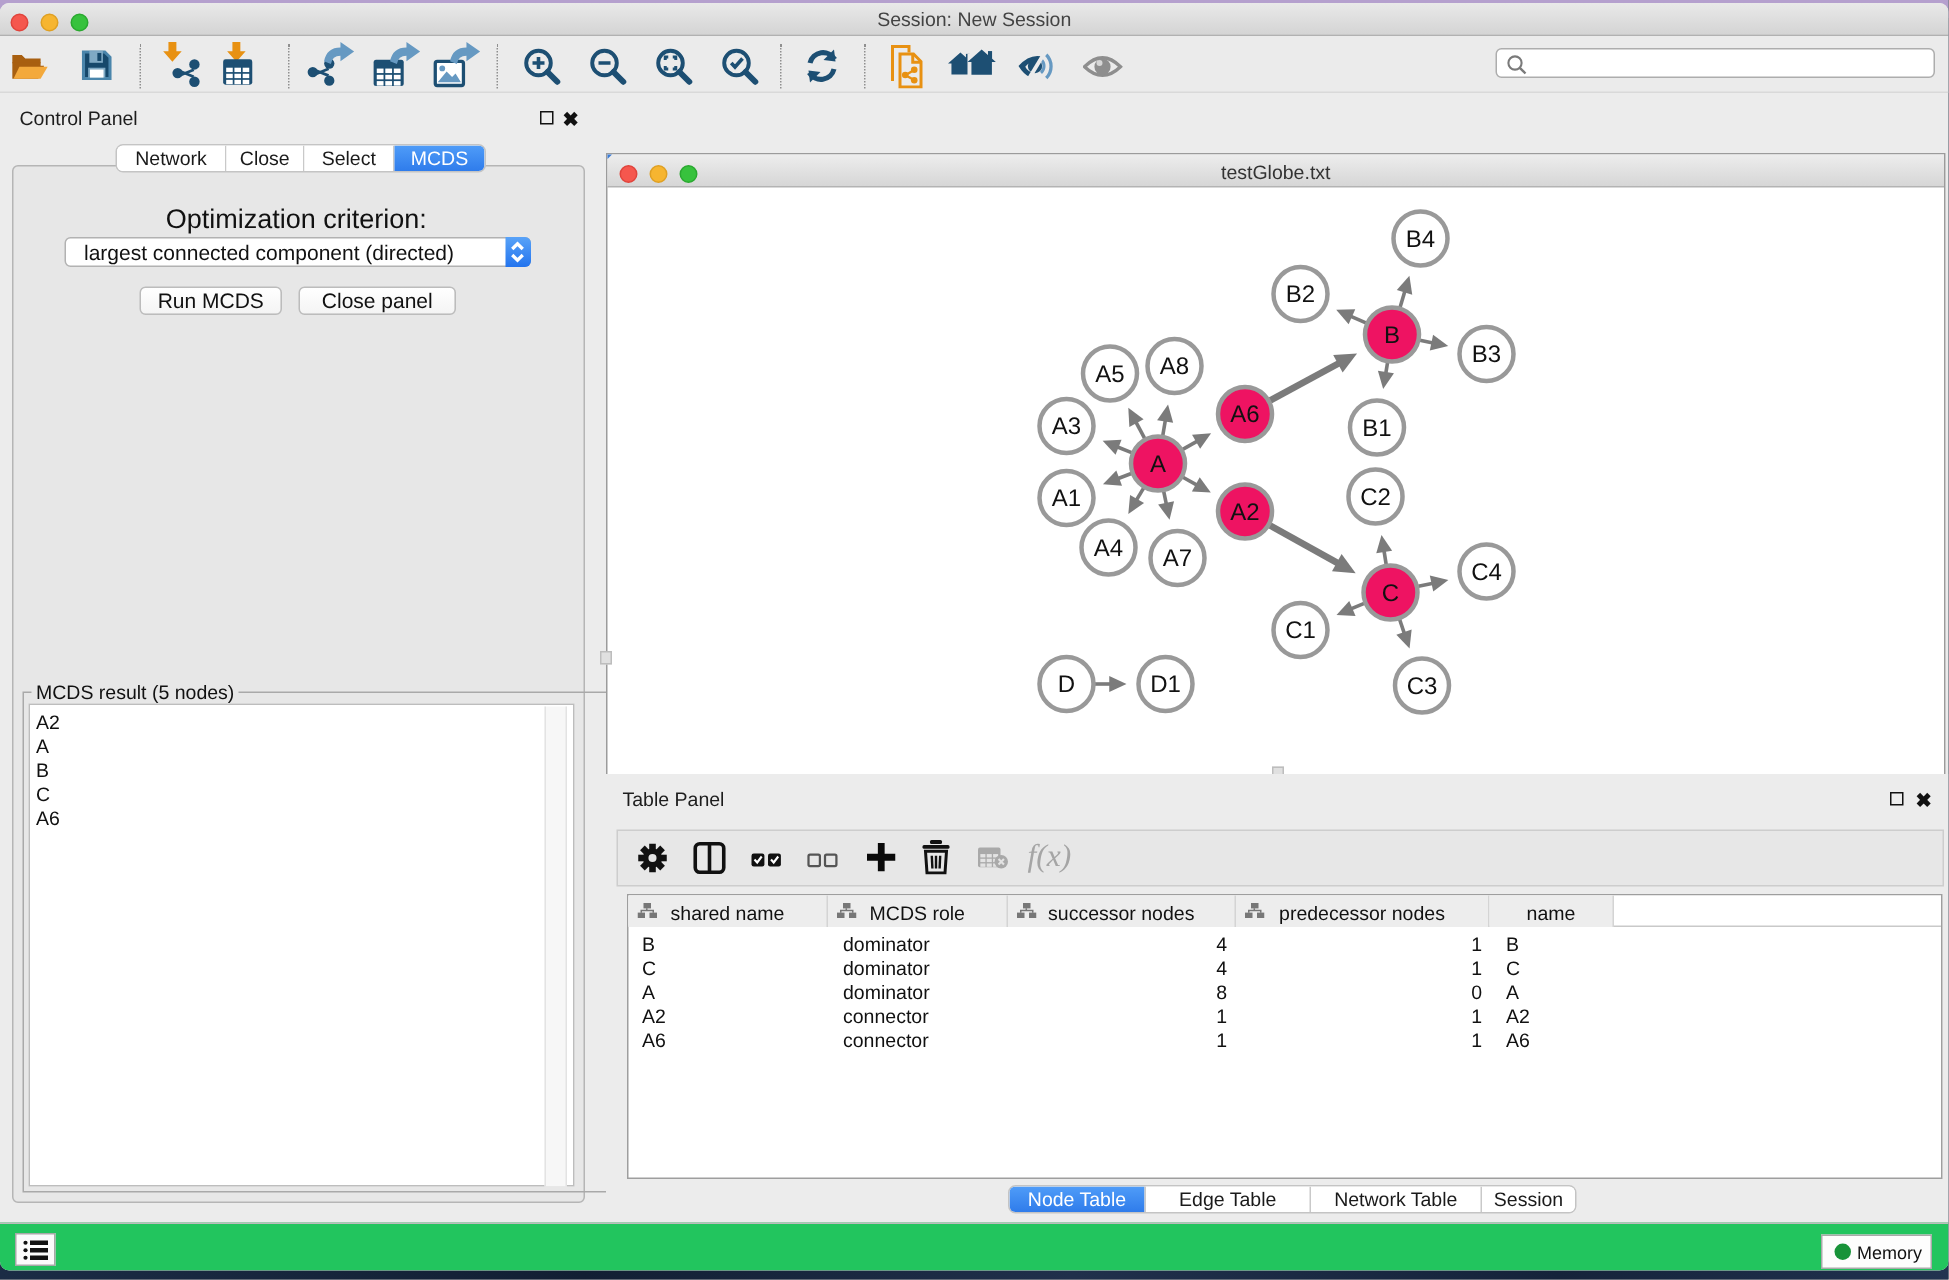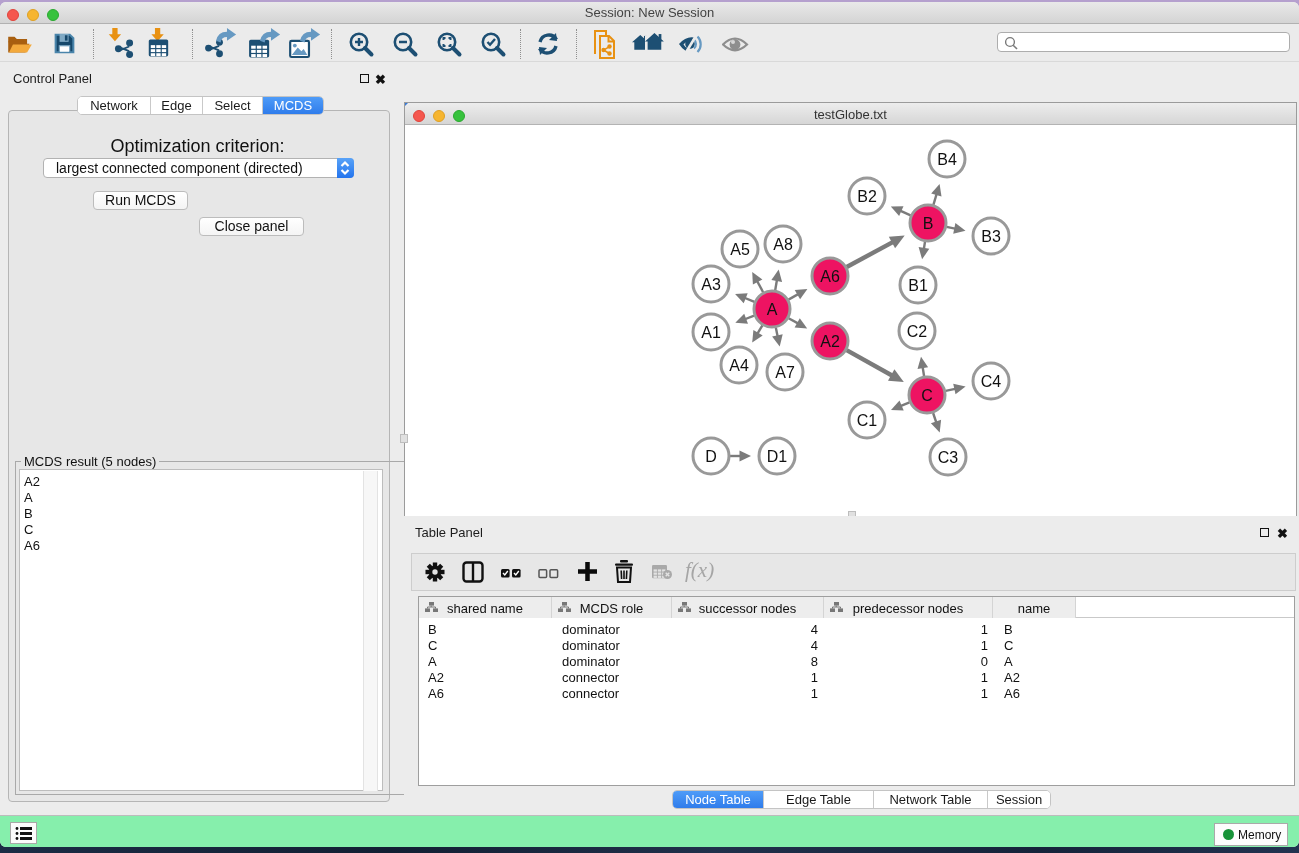--- a/index.html
+++ b/index.html
@@ -49,21 +49,21 @@
 #dropdown { position:absolute; left:43px; top:96px; width:311px; height:20px; background:#fff;
   border:1px solid #b2b2b2; border-radius:4px; font-size:14px; color:#111; line-height:18px;
   padding-left:12px; }
 #dropdown .spin { position:absolute; right:-1px; top:-1px; width:17px; height:20px;
   background:linear-gradient(#59a3f8,#2374ee); border-radius:0 4px 4px 0; }
 #dropdown .spin svg { position:absolute; left:1px; top:2px; }
 .btn { position:absolute; height:19px; background:linear-gradient(#ffffff,#f4f4f4);
   border:1px solid #bcbcbc; border-radius:4px; font-size:14px; color:#111; text-align:center;
   line-height:17px; }
 #btn-run { left:93px; top:129px; width:95px; }
-#btn-close { left:199px; top:129px; width:105px;margin-top:26px; }
+#btn-close { left:199px; top:129px; width:105px; }
 
 #fieldset { position:absolute; left:15px; top:399px; width:440px; height:334px;
   border:1px solid #a9a9a9; }
 #fieldset .legend { position:absolute; left:5px; top:-8px; background:#e7e7e7; padding:0 3px;
   font-size:13px; color:#111; }
 #fieldset .list { position:absolute; left:3px; top:7px; width:364px; height:322px;
   background:#fff; border:1px solid #bdbdbd; font-size:13px; color:#111; padding-top:4px; }
 #fieldset .list div { padding-left:4px; height:16px; line-height:16px; }
 
 #fieldset .list div.scroll { padding:0;  position:absolute; right:4px; top:1px; width:15px; height:320px;
@@ -102,21 +102,21 @@
 #thead svg { position:absolute; left:6px; top:5px; }
 .trow { position:absolute; font-size:13px; color:#111; height:16px; line-height:16px; }
 .num { text-align:right; }
 #btabs { left:268px; top:274px; }
 #btabs .tab:nth-child(1){ width:91px; }
 #btabs .tab:nth-child(2){ width:110px; }
 #btabs .tab:nth-child(3){ width:114px; }
 #btabs .tab:nth-child(4){ width:62px; }
 
 #statusbar { position:absolute; left:0; top:813px; width:1299px; height:32px;
-  background:#86efac; border-top:1px solid #bcbcbc; }
+  background:#22c55e; border-top:1px solid #bcbcbc; }
 #listbtn { position:absolute; left:10px; top:6px; width:27px; height:22px; background:#fbfbfb;
   border:1px solid #a8a8a8; }
 #membtn { position:absolute; left:1214px; top:7px; width:74px; height:23px; background:#fdfdfd;
   border:1px solid #a9a9a9; font-size:12px; color:#111; }
 #membtn .dot { position:absolute; left:8px; top:5px; width:11px; height:11px; border-radius:50%;
   background:#189339; }
 #membtn .txt { position:absolute; left:23px; top:4px; }
 </style>
 </head>
 <body>
@@ -292,21 +292,21 @@
         </svg>
       </div>
   </div>
   <div id="cpanel">
     <div class="hdr">Control Panel</div>
     <div class="wicon-sq" style="left:360px; top:12px;"></div>
     <div class="wicon-x" style="left:375px; top:13px;">✖</div>
     <div class="content"></div>
     <div class="tabs" id="cptabs">
       <div class="tab">Network</div>
-        <div class="tab">Edge</div>
+        <div class="tab">Close</div>
         <div class="tab">Select</div>
         <div class="tab sel">MCDS</div>
     </div>
     <div id="optlabel">Optimization criterion:</div>
     <div id="dropdown">largest connected component (directed)
       <div class="spin">
           <svg width="14" height="16" viewBox="0 0 14 16">
         <path d="M3.5 6 L7 2.5 L10.5 6" stroke="#fff" stroke-width="2.2" fill="none"></path>
             <path d="M3.5 10 L7 13.5 L10.5 10" stroke="#fff" stroke-width="2.2" fill="none"></path>
           </svg>

